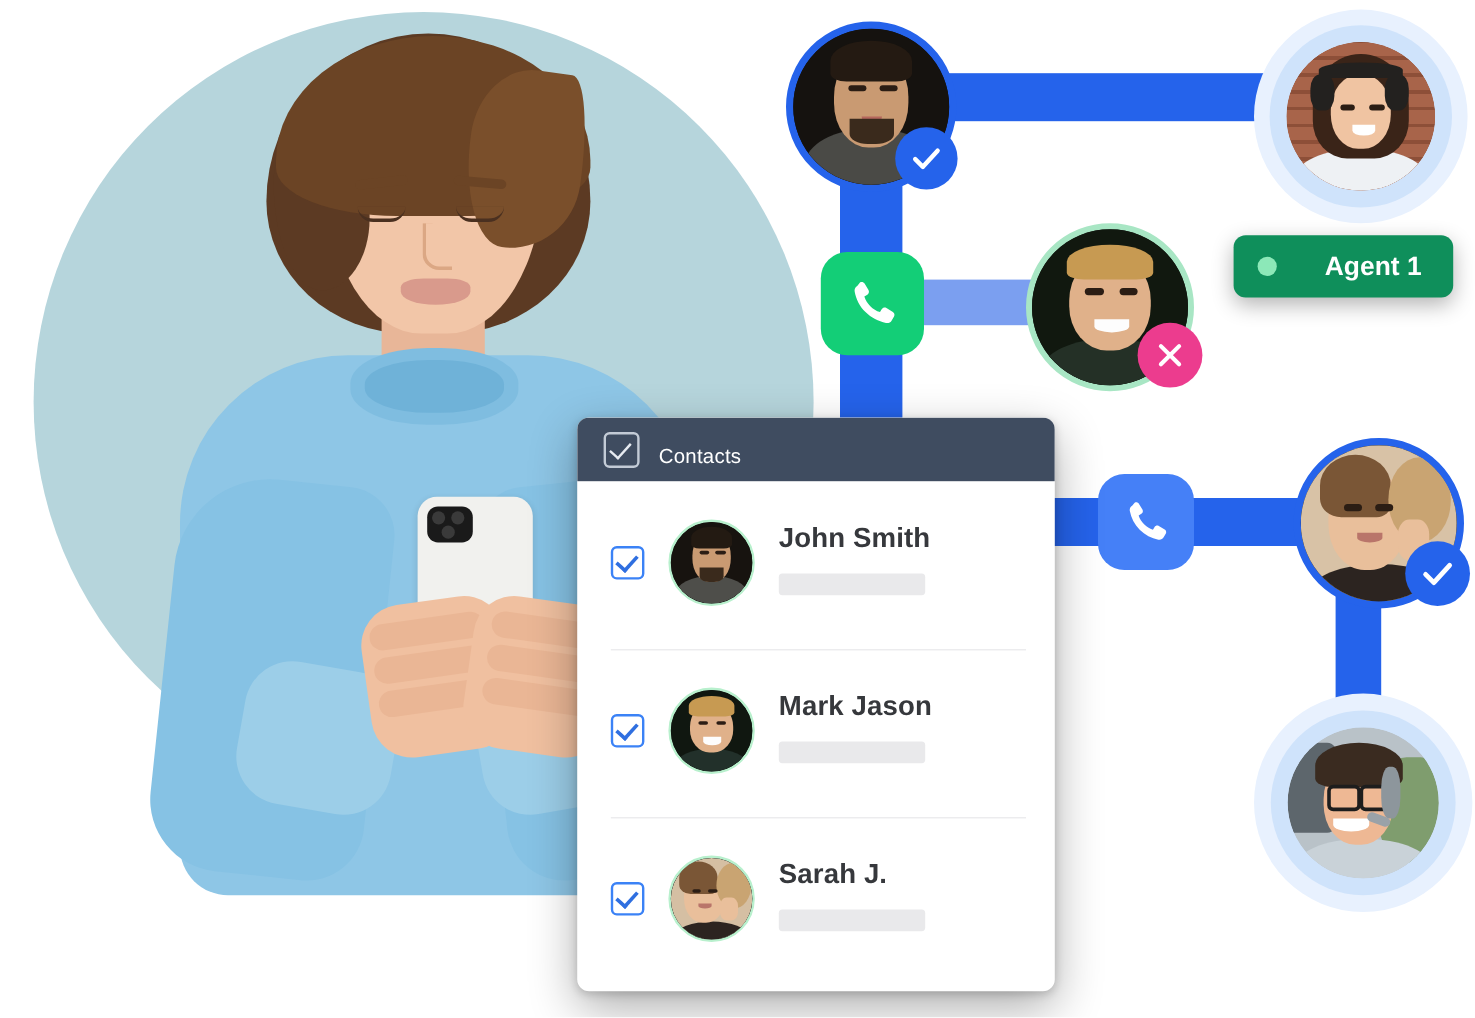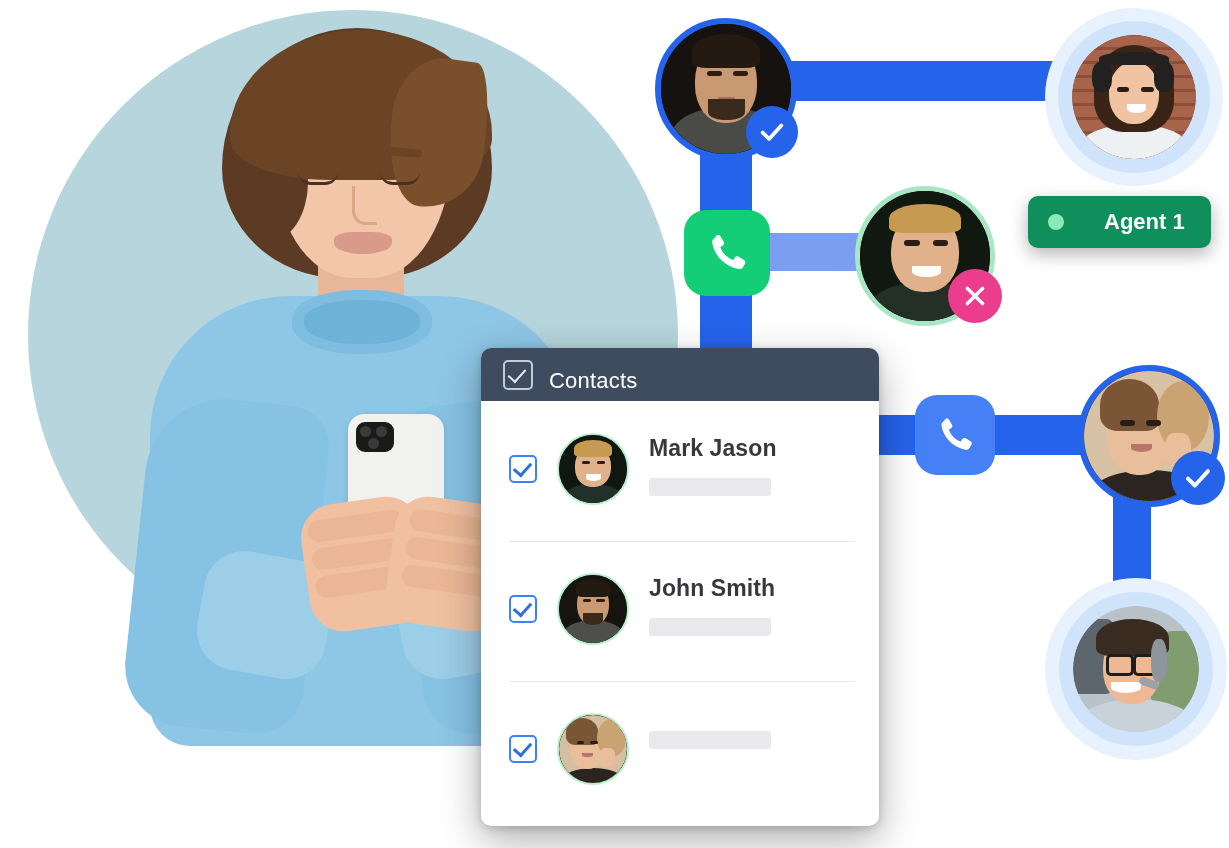--- a/index.html
+++ b/index.html
@@ -324,21 +324,21 @@
     content: "";
     position: absolute;
     left: 7px; top: 3px;
     width: 8px; height: 15px;
     border-right: 2.5px solid #e7ebf1;
     border-bottom: 2.5px solid #e7ebf1;
     transform: rotate(42deg);
   }
   .contacts-title {
     color: #ffffff;
-    font-size: 22px;
+    font-size: 17px;
     letter-spacing: .2px;
     margin-top: 13px;
   }
   .contacts-body { padding: 0; }
   .contact-row {
     display: flex;
     align-items: flex-start;
     gap: 20px;
     padding: 26px 24px 26px 28px;
     position: relative;
@@ -560,20 +560,39 @@
     </div>
   </div>
 
   <div class="contacts-card">
     <div class="contacts-header">
       <div class="hdr-check"></div>
       <div class="contacts-title">Contacts</div>
     </div>
 
     <div class="contacts-body">
+
+      <div class="contact-row">
+        <div class="row-check"></div>
+        <div class="row-avatar">
+          <div class="fc">
+            <div class="bg" style="background:#17130f;"></div>
+            <div class="body" style="left:6%; top:66%; width:88%; height:44%; background:#4e4e4a;"></div>
+            <div class="head" style="left:27%; top:12%; width:46%; height:62%; background:#c99a72;"></div>
+            <div class="hair" style="left:25%; top:6%; width:50%; height:26%; background:#231a12;"></div>
+            <div class="eye" style="left:35%; top:36%;"></div>
+            <div class="eye" style="left:55%; top:36%;"></div>
+            <div style="position:absolute; left:36%; top:56%; width:29%; height:18%; background:#3a2a1c; border-radius:0 0 40% 40%;"></div>
+          </div>
+        </div>
+        <div class="row-text">
+          <div class="row-name">John Smith</div>
+          <div class="row-sub"></div>
+        </div>
+      </div>
 
       <div class="contact-row">
         <div class="row-check"></div>
         <div class="row-avatar">
           <div class="fc">
             <div class="bg" style="background:#101710;"></div>
             <div class="body" style="left:6%; top:72%; width:88%; height:40%; background:#22302a;"></div>
             <div class="head" style="left:24%; top:16%; width:52%; height:60%; background:#e0b18a;"></div>
             <div class="hair" style="left:22%; top:8%; width:56%; height:24%; background:#c79a52;"></div>
             <div class="eye" style="left:34%; top:38%;"></div>
@@ -584,51 +603,33 @@
         <div class="row-text">
           <div class="row-name">Mark Jason</div>
           <div class="row-sub"></div>
         </div>
       </div>
 
       <div class="contact-row">
         <div class="row-check"></div>
         <div class="row-avatar">
           <div class="fc">
-            <div class="bg" style="background:#17130f;"></div>
-            <div class="body" style="left:6%; top:66%; width:88%; height:44%; background:#4e4e4a;"></div>
-            <div class="head" style="left:27%; top:12%; width:46%; height:62%; background:#c99a72;"></div>
-            <div class="hair" style="left:25%; top:6%; width:50%; height:26%; background:#231a12;"></div>
-            <div class="eye" style="left:35%; top:36%;"></div>
-            <div class="eye" style="left:55%; top:36%;"></div>
-            <div style="position:absolute; left:36%; top:56%; width:29%; height:18%; background:#3a2a1c; border-radius:0 0 40% 40%;"></div>
-          </div>
-        </div>
-        <div class="row-text">
-          <div class="row-name">John Smith</div>
-          <div class="row-sub"></div>
-        </div>
-      </div>
-
-      <div class="contact-row">
-        <div class="row-check"></div>
-        <div class="row-avatar">
-          <div class="fc">
             <div class="bg" style="background:#d5bfa3;"></div>
             <div class="body" style="left:6%; top:78%; width:88%; height:34%; background:#2c2420;"></div>
             <div class="head" style="left:16%; top:16%; width:50%; height:64%; background:#e9bf9b;"></div>
             <div class="hair" style="left:10%; top:4%; width:48%; height:40%; background:#7a5636; border-radius:50% 50% 20% 30%;"></div>
             <div style="position:absolute; left:56%; top:6%; width:42%; height:56%; background:#c9a472; border-radius:50%;"></div>
             <div class="eye" style="left:26%; top:38%; width:11%;"></div>
             <div class="eye" style="left:46%; top:38%; width:11%;"></div>
             <div style="position:absolute; left:34%; top:56%; width:16%; height:6%; background:#b9756a; border-radius:0 0 50% 50%;"></div>
             <div style="position:absolute; left:60%; top:48%; width:22%; height:28%; background:#e9bf9b; border-radius:36%;"></div>
           </div>
         </div>
         <div class="row-text">
+          <div class="row-name">Sarah J.</div>
           <div class="row-sub"></div>
         </div>
       </div>
 
     </div>
   </div>
 
 </div>
 
 </body></html>

